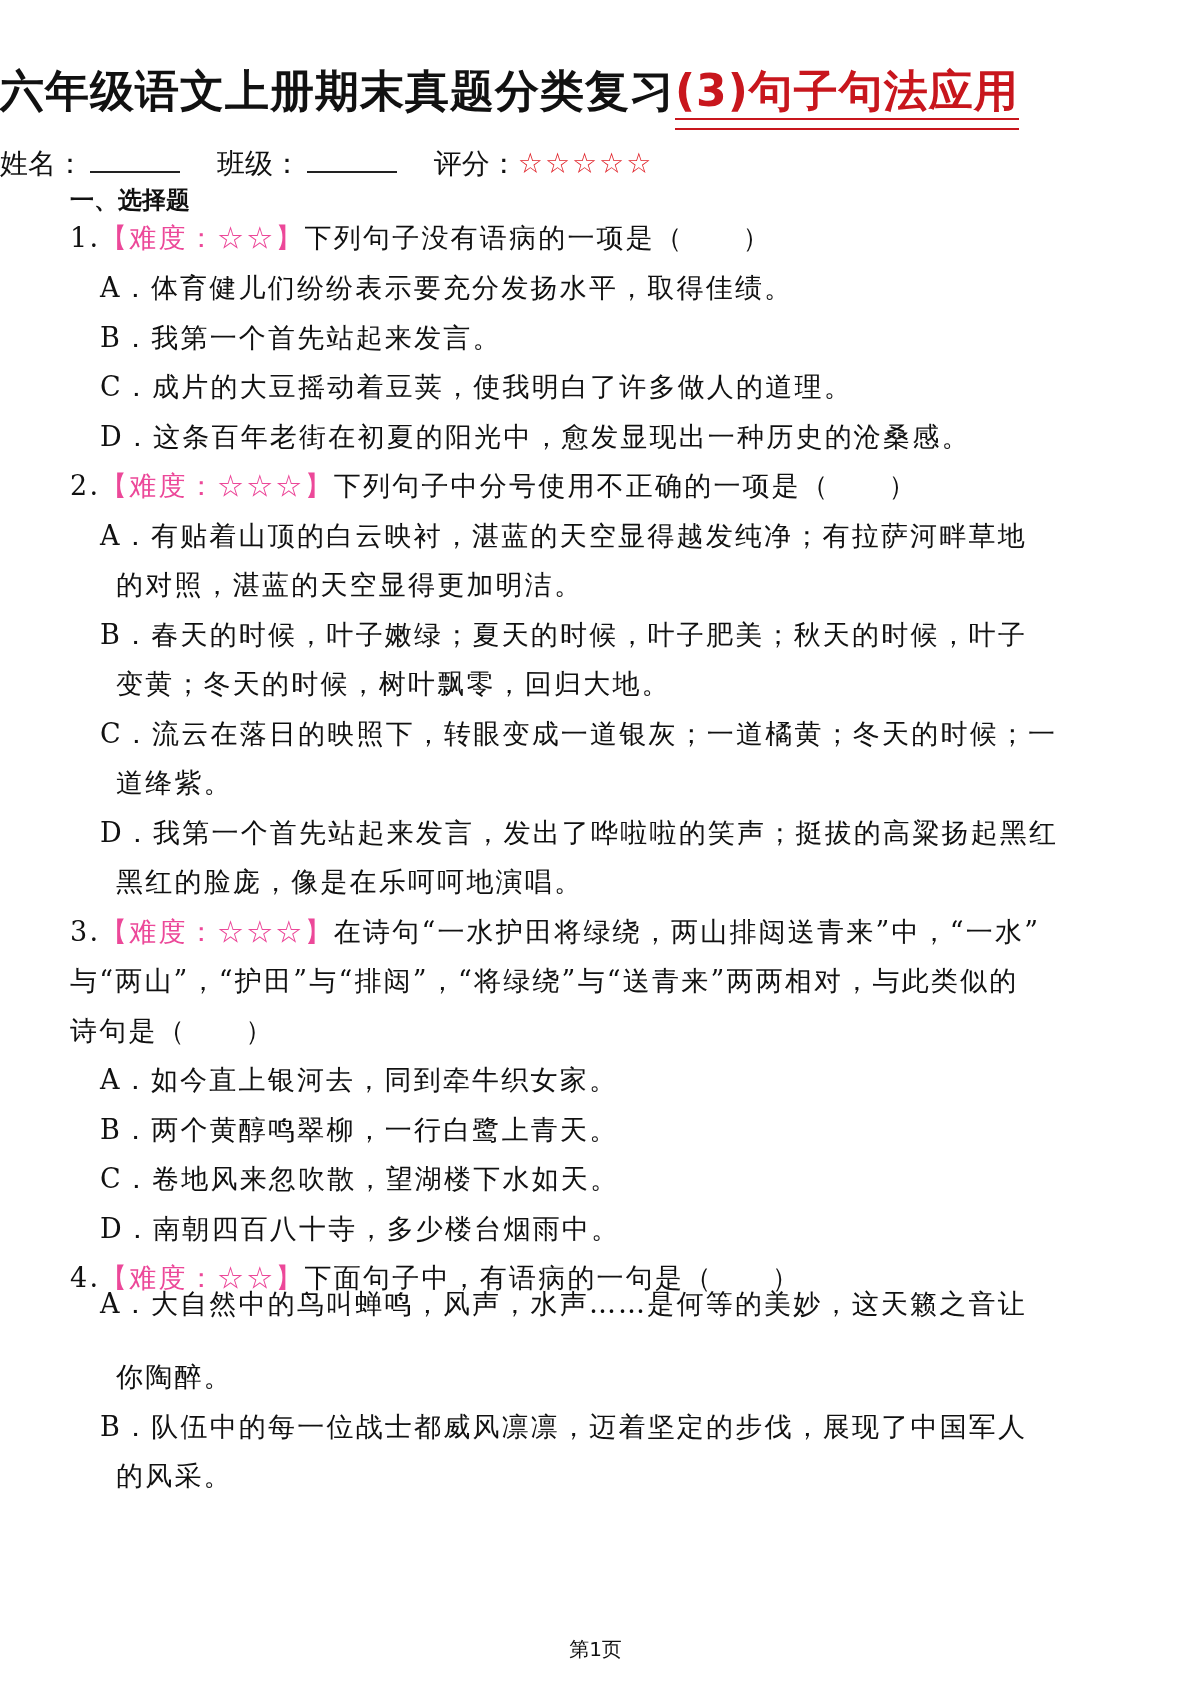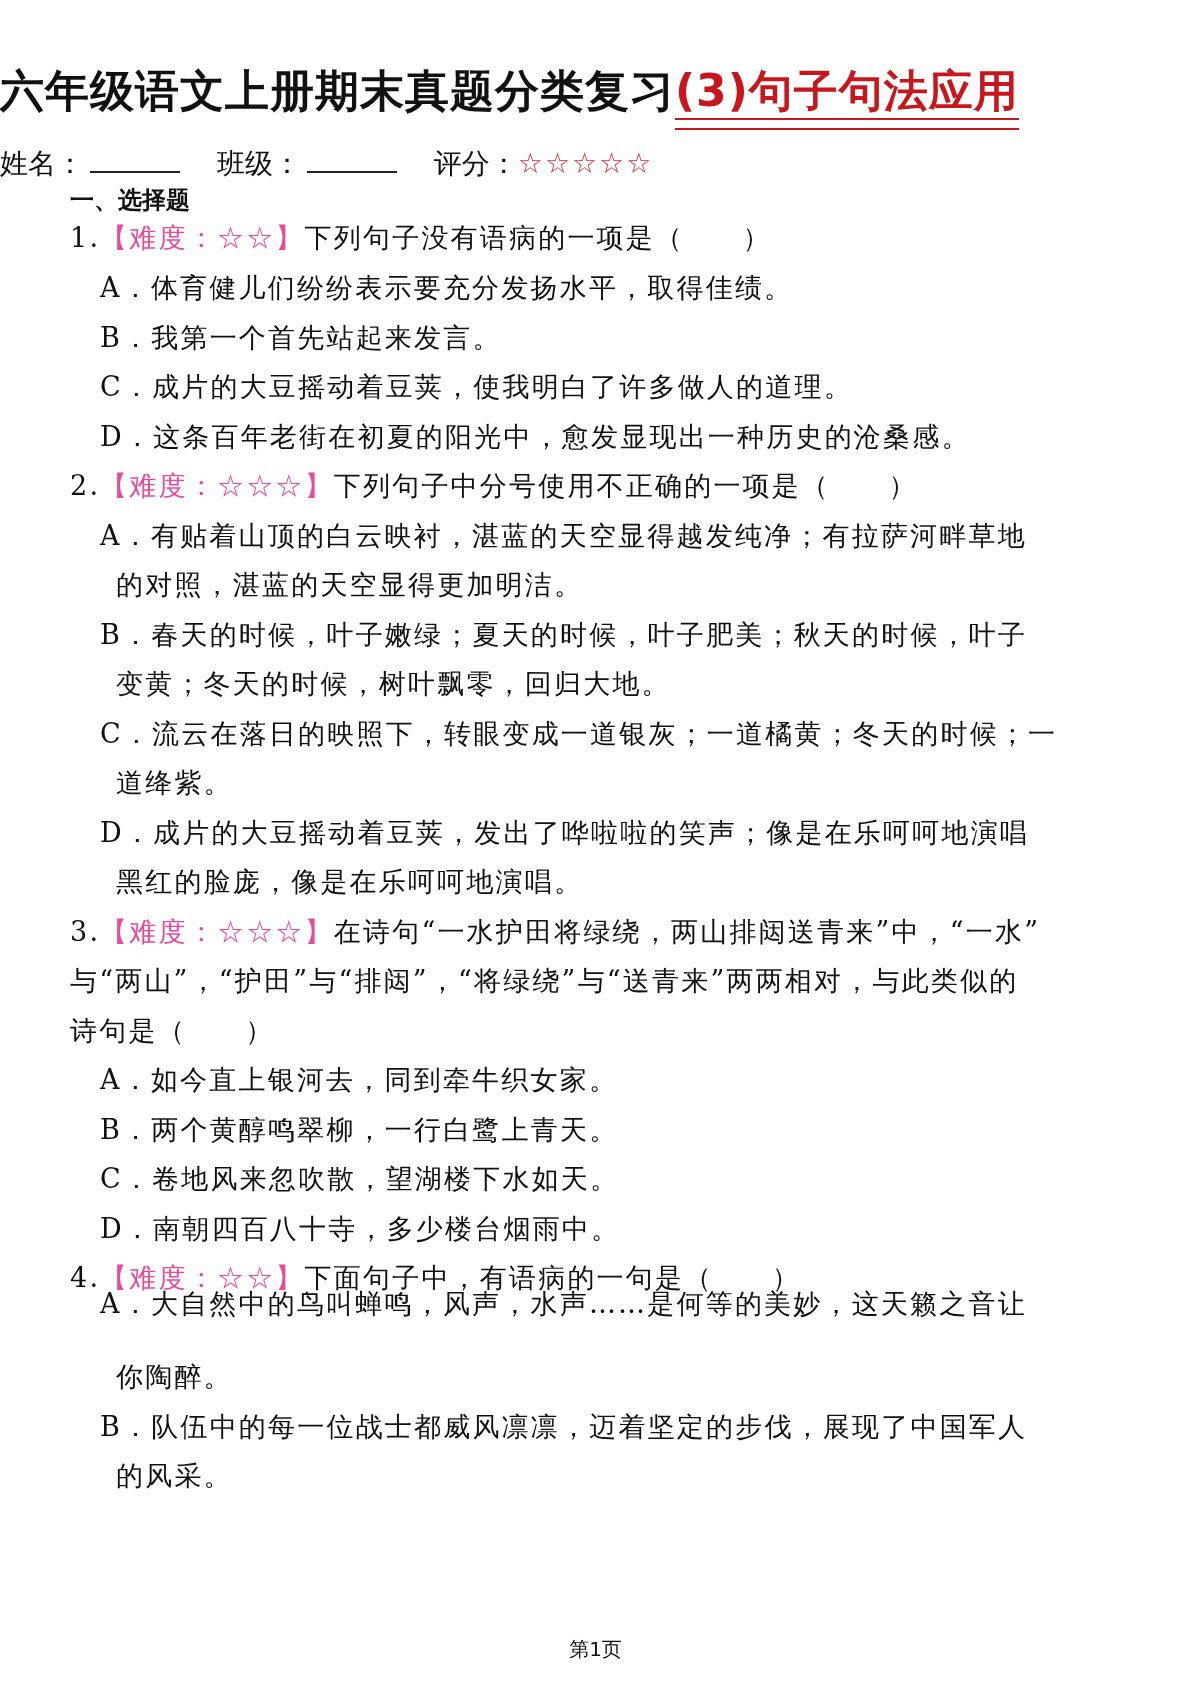--- a/index.html
+++ b/index.html
@@ -40,21 +40,21 @@
 <div class="line opt" style="top:369px">C．成片的大豆摇动着豆荚，使我明白了许多做人的道理。</div>
 <div class="line opt" style="top:419px">D．这条百年老街在初夏的阳光中，愈发显现出一种历史的沧桑感。</div>
 
 <div class="line q" style="top:468px"><span>2.</span><span class="diff">【难度：☆☆☆】</span><span>下列句子中分号使用不正确的一项是（　　）</span></div>
 <div class="line opt" style="top:518px">A．有贴着山顶的白云映衬，湛蓝的天空显得越发纯净；有拉萨河畔草地</div>
 <div class="line cont" style="top:567px">的对照，湛蓝的天空显得更加明洁。</div>
 <div class="line opt" style="top:617px">B．春天的时候，叶子嫩绿；夏天的时候，叶子肥美；秋天的时候，叶子</div>
 <div class="line cont" style="top:666px">变黄；冬天的时候，树叶飘零，回归大地。</div>
 <div class="line opt" style="top:716px">C．流云在落日的映照下，转眼变成一道银灰；一道橘黄；冬天的时候；一</div>
 <div class="line cont" style="top:765px">道绛紫。</div>
-<div class="line opt" style="top:815px">D．成片的大豆摇动着豆荚，发出了哗啦啦的笑声；像是在乐呵呵地演唱</div>
+<div class="line opt" style="top:815px">D．我第一个首先站起来发言，发出了哗啦啦的笑声；挺拔的高粱扬起黑红</div>
 <div class="line cont" style="top:864px">黑红的脸庞，像是在乐呵呵地演唱。</div>
 
 <div class="line q" style="top:914px"><span>3.</span><span class="diff">【难度：☆☆☆】</span><span>在诗句“一水护田将绿绕，两山排闼送青来”中，“一水”</span></div>
 <div class="line qcont" style="top:963px">与“两山”，“护田”与“排闼”，“将绿绕”与“送青来”两两相对，与此类似的</div>
 <div class="line qcont" style="top:1013px">诗句是（　　）</div>
 <div class="line opt" style="top:1062px">A．如今直上银河去，同到牵牛织女家。</div>
 <div class="line opt" style="top:1112px">B．两个黄醇鸣翠柳，一行白鹭上青天。</div>
 <div class="line opt" style="top:1161px">C．卷地风来忽吹散，望湖楼下水如天。</div>
 <div class="line opt" style="top:1211px">D．南朝四百八十寺，多少楼台烟雨中。</div>
 

